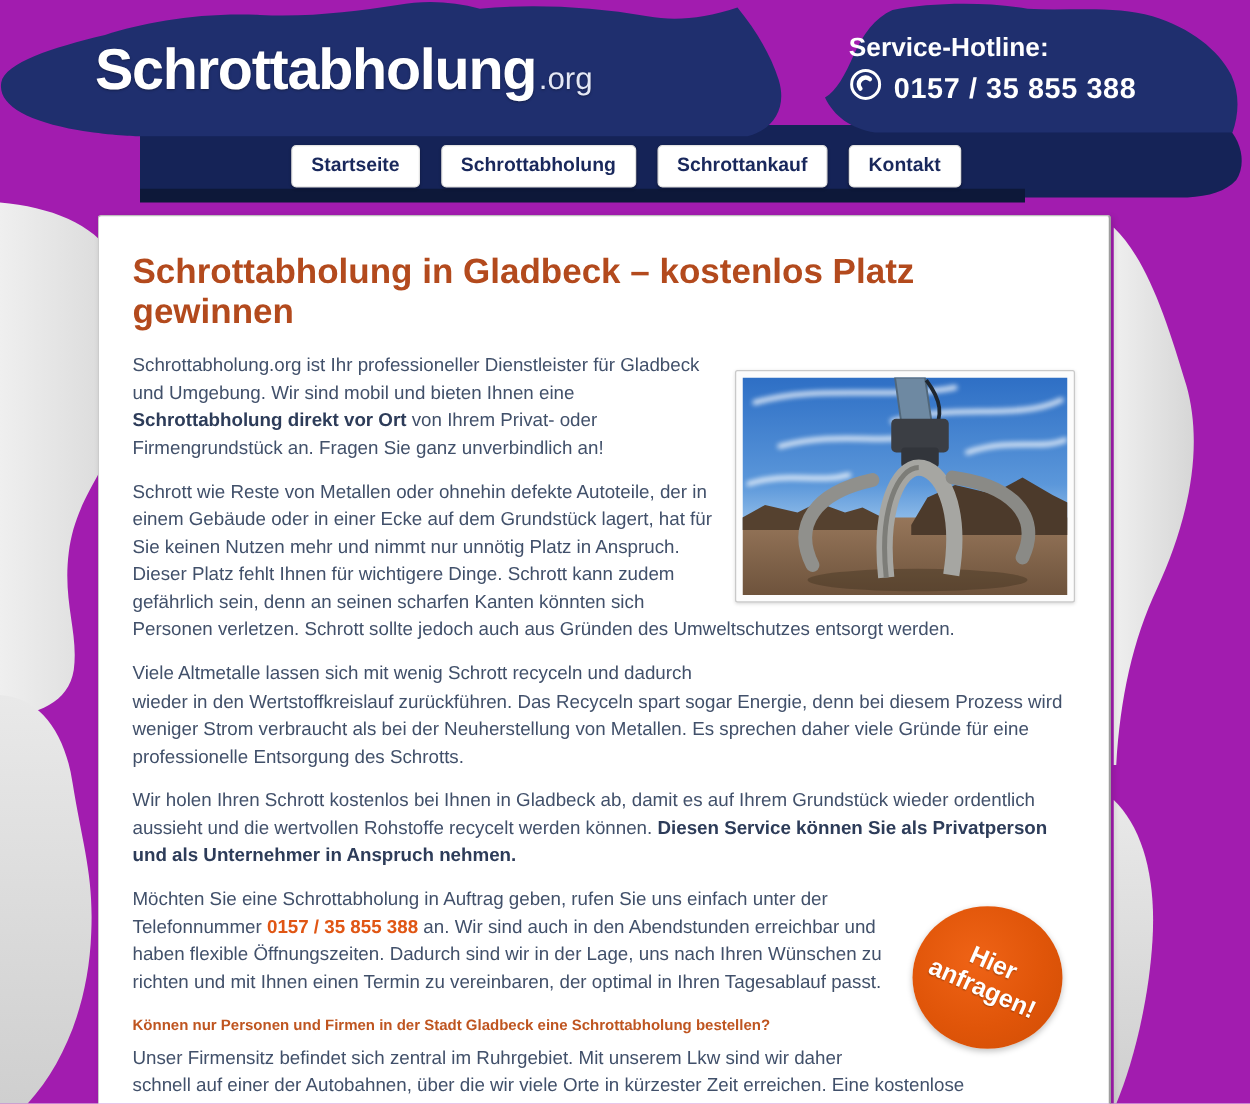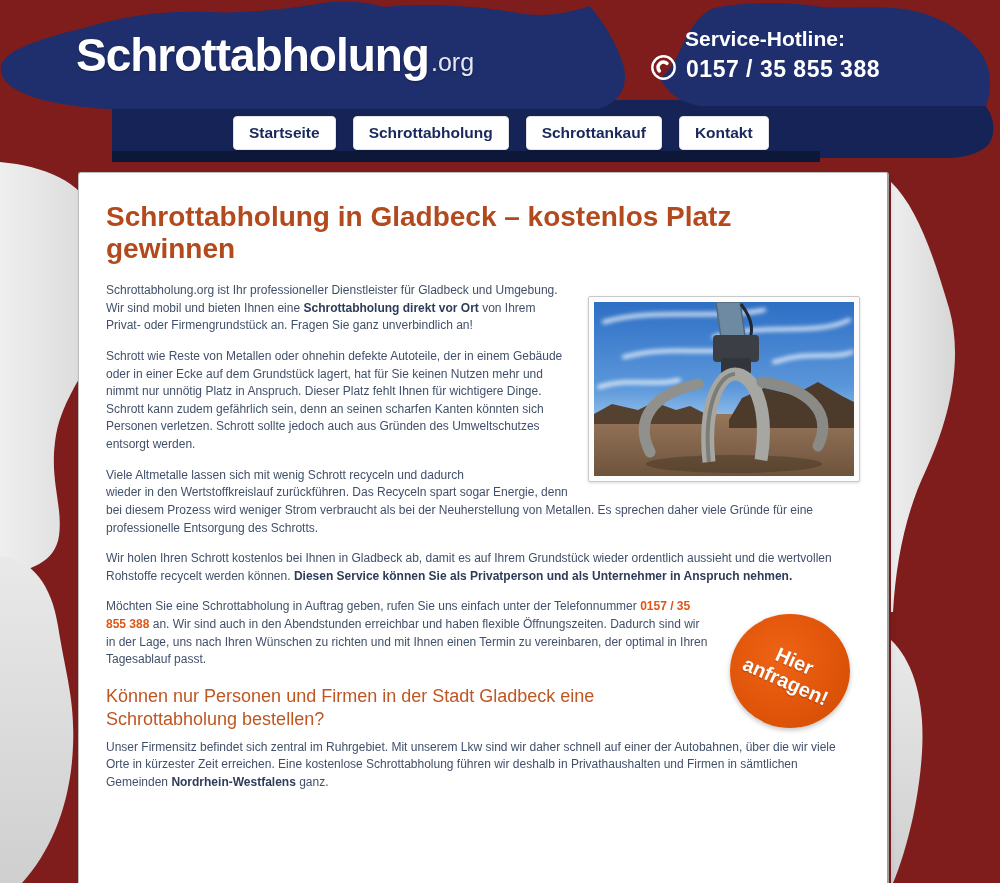--- a/index.html
+++ b/index.html
@@ -1,50 +1,50 @@
 <!DOCTYPE html>
 <html lang="de"><head>
 <meta charset="utf-8">
 <style>
   html,body{margin:0;padding:0;background:#ffffff;}
   *{box-sizing:border-box;}
   .page{
     position:relative;width:1000px;height:883px;overflow:hidden;
-    font-family:"Liberation Sans","DejaVu Sans",sans-serif;background:#7f1d1d;
+    font-family:"Liberation Sans","DejaVu Sans",sans-serif;background:#a21caf;
   }
   
   .bg-blobs{position:absolute;inset:0;z-index:0;}
   
   .header-svg{position:absolute;top:0;left:0;z-index:1;}
   .logo{
     position:absolute;z-index:2;left:76px;top:28px;display:flex;align-items:baseline;
     color:#ffffff;cursor:pointer;text-shadow:0 1px 2px rgba(0,0,0,.35);
   }
   .logo .main{font-size:46px;font-weight:bold;letter-spacing:-1px;}
   .logo .tld{font-size:25px;font-weight:normal;color:#e4e8f5;margin-left:2px;}
-  .hotline{position:absolute;z-index:2;top:27px;right:120px;text-align:center;color:#fff;}
+  .hotline{position:absolute;z-index:2;top:27px;right:91px;text-align:left;color:#fff;}
   .hotline .label{font-size:21px;font-weight:bold;line-height:1.15;}
   .hotline .row{display:flex;align-items:center;justify-content:flex-end;gap:9px;margin-top:3px;}
   .hotline .number{font-size:23px;font-weight:bold;letter-spacing:.5px;}
   .nav{position:absolute;z-index:2;left:233px;top:116px;display:flex;gap:17px;}
   .nav a{
     display:flex;align-items:center;height:34px;padding:16px 15px;background:#ffffff;
     border:1px solid #e3e3e3;border-radius:4px;color:#19285c;font-size:15.5px;font-weight:bold;
     text-decoration:none;cursor:pointer;box-shadow:0 1px 2px rgba(0,0,0,.3);
   }
   
   .card{
     position:absolute;z-index:2;left:78px;top:172px;width:811px;height:740px;
     background:#ffffff;border:1px solid #bdbdbd;border-right:2px solid #9e9e9e;
     border-radius:3px;padding:26px 27px 20px 27px;box-shadow:2px 2px 5px rgba(0,0,0,.12);
   }
   .card h1{margin:2px 0 17px 0;font-size:28px;font-weight:bold;color:#b34a1d;}
   .card h2{margin:24px 0 14px 0;font-size:19.5px;font-weight:bold;color:#b34a1d;}
-  .card h3{margin:16px 0 7px 0;font-size:18px;font-weight:normal;color:#bf5520;line-height:1.3;}
-  .card p{margin:0 0 13px 0;font-size:12px;line-height:1.47;color:#41506a;}
+  .card h3{margin:16px 0 7px 0;font-size:12px;font-weight:bold;color:#bf5520;line-height:1.3;}
+  .card p{margin:0 0 13px 0;font-size:15px;line-height:1.47;color:#41506a;}
   .card p strong{color:#2d3c59;}
   .seg-phone{color:#e05614 !important;font-weight:bold;}
   
   .photo-frame{
     float:right;margin:14px 0 10px 18px;padding:5px;background:#fcfcfc;
     border:1px solid #c9c9c9;border-radius:2px;box-shadow:0 1px 3px rgba(0,0,0,.15);
   }
   .photo-frame svg{display:block;}
   
   .cta-circle{

